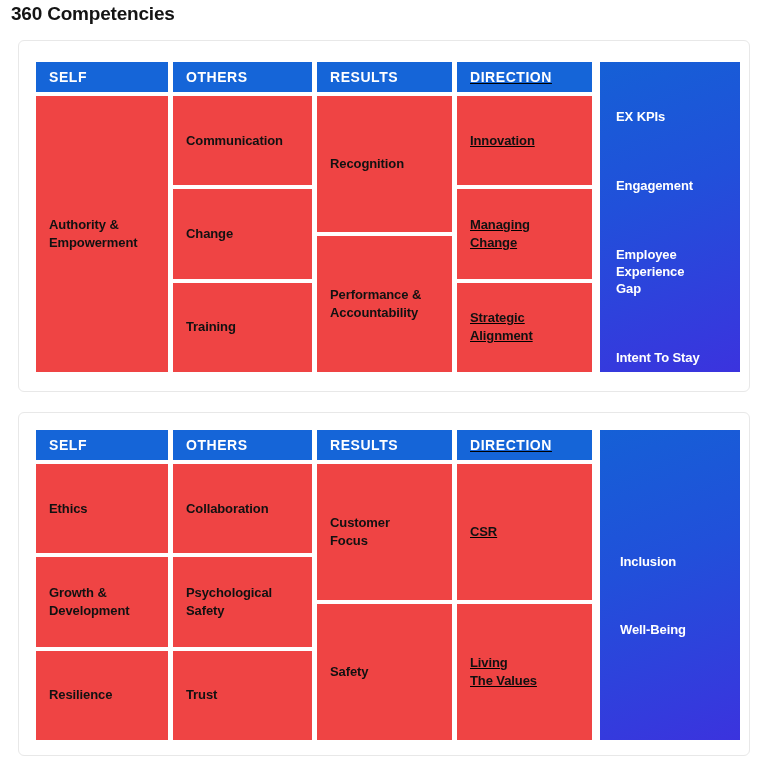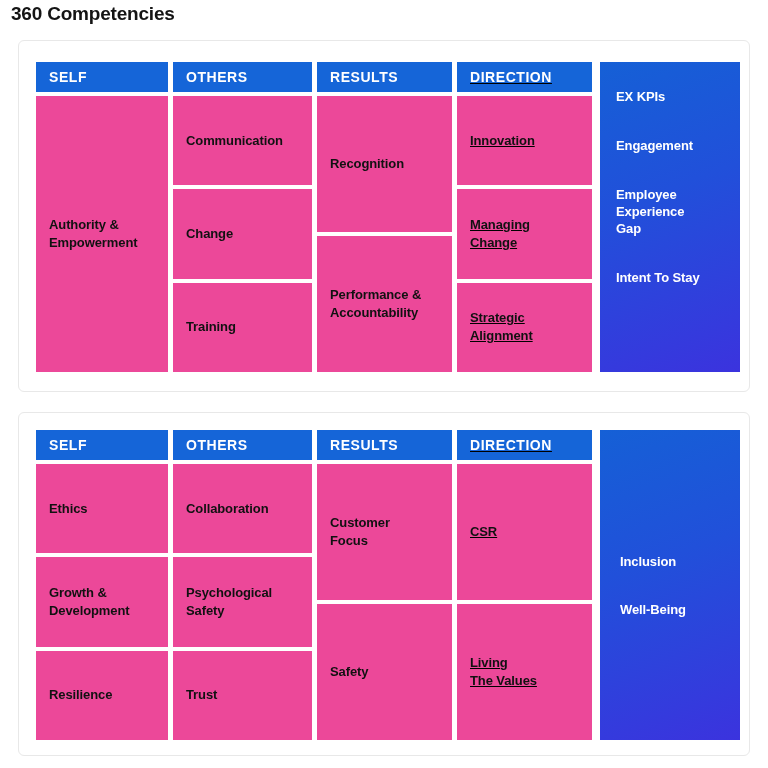--- a/index.html
+++ b/index.html
@@ -89,21 +89,21 @@
     letter-spacing: 0.55px;
     height: 30px;
     display: flex;
     align-items: center;
     padding-left: 13px;
     box-sizing: border-box;
     flex: 0 0 30px;
   }
 
   .cell {
-    background: #ec4899;
+    background: #ef4444;
     color: #111111;
     font-size: 13px;
     font-weight: bold;
     line-height: 18px;
     display: flex;
     align-items: center;
     padding: 6px 13px;
     box-sizing: border-box;
     letter-spacing: -0.1px;
   }
@@ -128,20 +128,21 @@
   .kpi-panel.center {
     justify-content: center;
     padding: 0 20px;
     gap: 31px;
   }
   .kpi-item {
     font-size: 13px;
     font-weight: bold;
     line-height: 17px;
     letter-spacing: -0.1px;
+    margin-top: 20px;
   }
 </style>
 </head>
 <body>
 
 <div class="page">
 
   <div class="page-title">360 Competencies</div>
 
   <div class="side-label side-label-core">Core Competencies</div>

